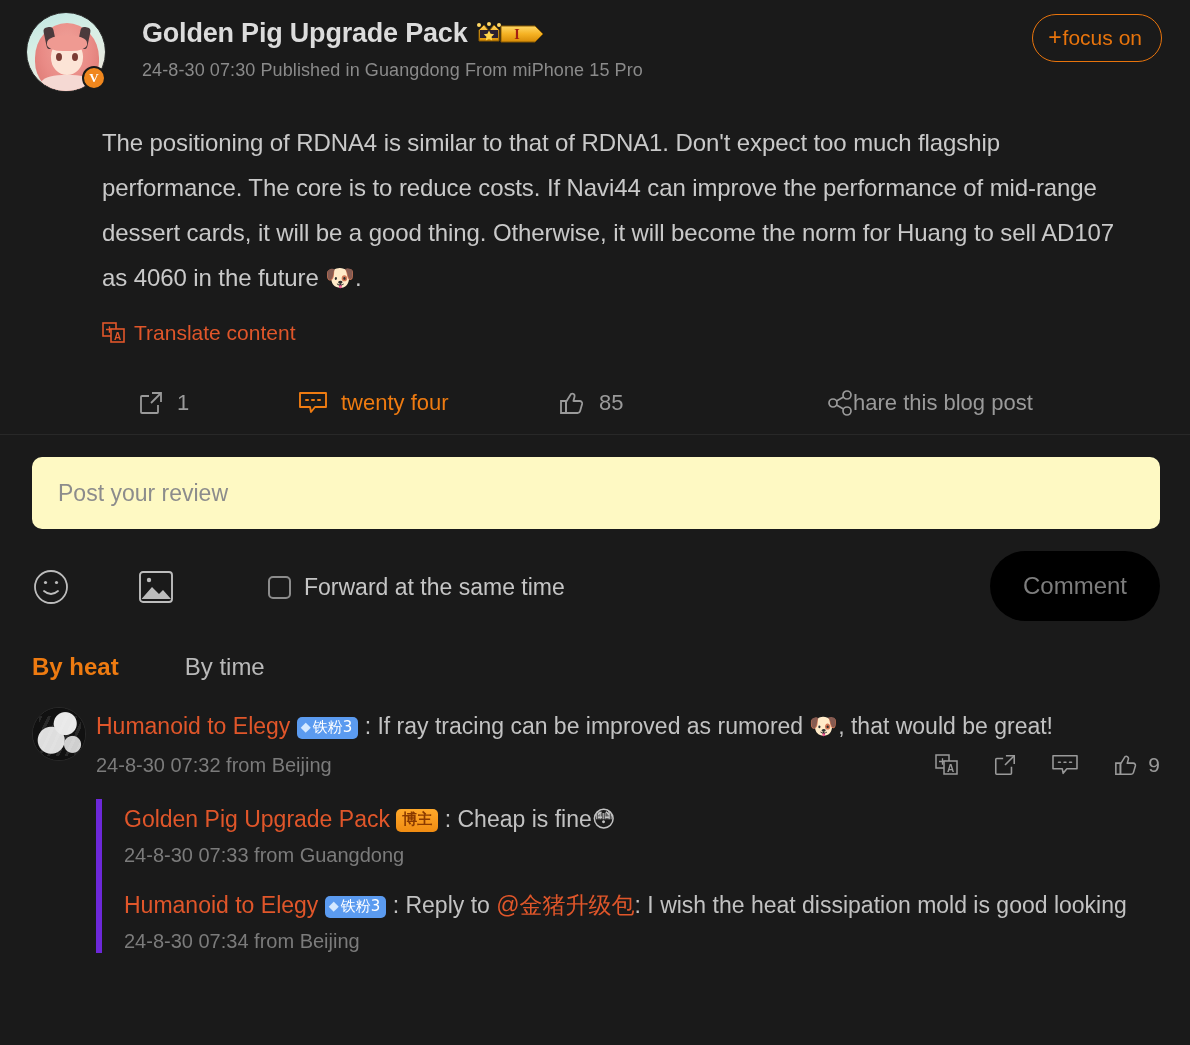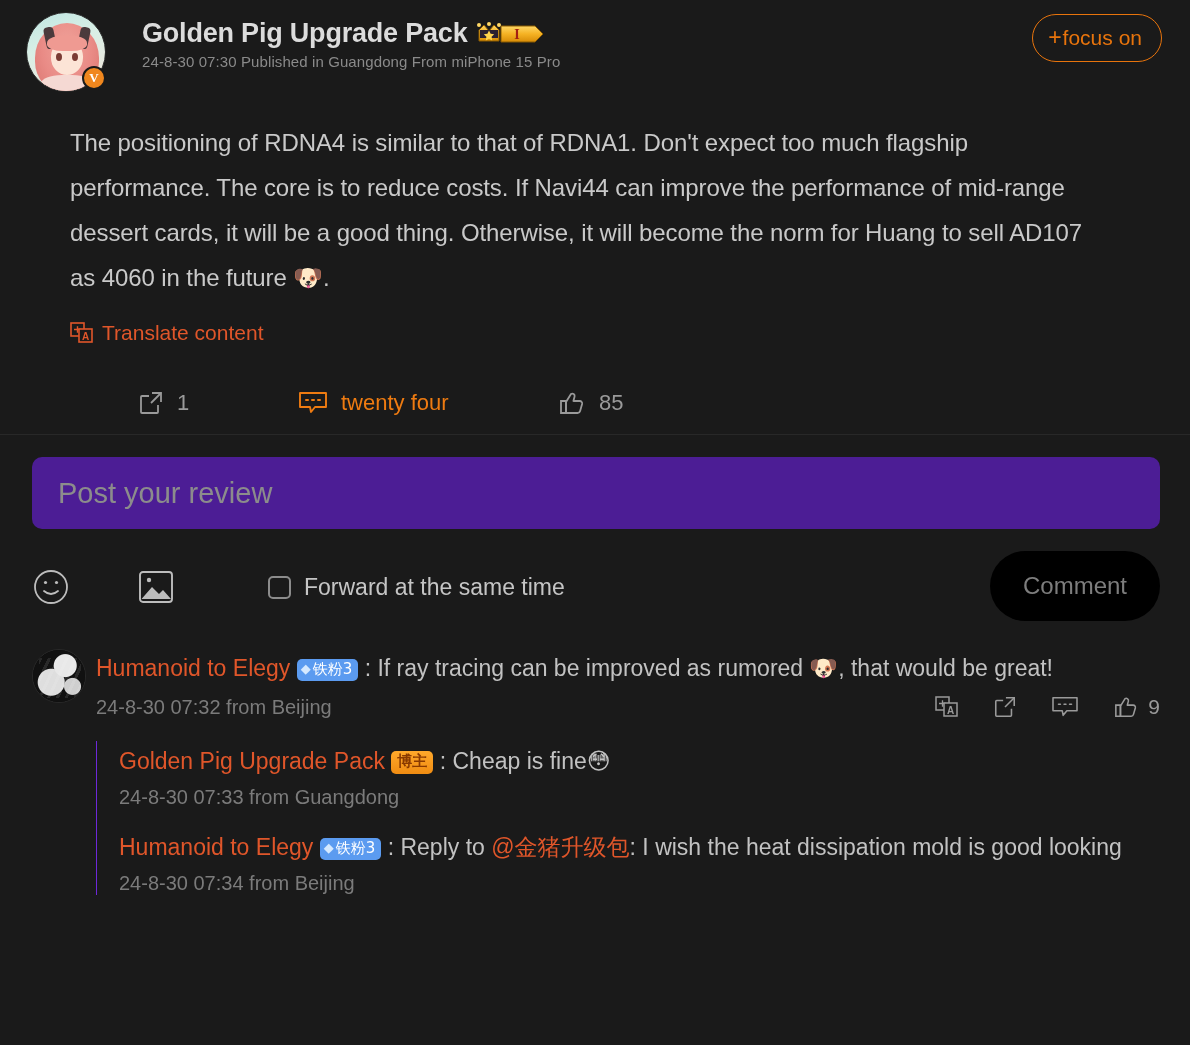--- a/index.html
+++ b/index.html
@@ -37,34 +37,34 @@
     width: 24px; height: 24px; border-radius: 50%;
     background: #f0871e; border: 2px solid #1a1a1a;
     color: #fff; font-size: 13px; font-weight: bold;
     display: flex; align-items: center; justify-content: center;
     font-family: "Liberation Serif", serif;
   }
   .header-main { margin-left: 112px; padding-top: 4px; }
   .name-row { display: flex; align-items: center; gap: 10px; }
   .username { font-size: 27px; font-weight: bold; color: #dcdcdc; letter-spacing: -0.2px; }
   .level-badge { display: inline-flex; align-items: center; height: 24px; }
-  .meta-line { margin-top: 4px; font-size: 15px; color: #8a8a8a; letter-spacing: 0.1px; }
+  .meta-line { margin-top: 11px; font-size: 18px; color: #8a8a8a; letter-spacing: 0.1px; }
   .focus-btn {
     position: absolute; right: 28px; top: 14px;
     border: 1px solid #e8740c; color: #e8740c;
     background: transparent; border-radius: 26px;
     padding: 11px 19px 12px 15px; font-size: 21px;
     font-family: "Liberation Sans", sans-serif;
     cursor: pointer; line-height: 1;
     display: flex; align-items: center; gap: 1px;
   }
   .focus-btn .plus { font-size: 23px; }
 
   
-  .post-body { padding: 8px 30px 0 70px; }
+  .post-body { padding: 8px 30px 0 102px; }
   .post-text {
     font-size: 24px; line-height: 45px; color: #c9c9c9;
     max-width: 1020px; letter-spacing: -0.1px;
   }
   .emoji { font-family: "DejaVu Sans", sans-serif; }
   .translate-row {
     margin-top: 20px; display: inline-flex; align-items: center; gap: 8px;
     color: #e0562a; font-size: 21px; cursor: pointer;
   }
 
@@ -77,23 +77,23 @@
   .act.share-count { width: 160px; }
   .act.comments { width: 260px; color: #ee7b11; }
   .act.likes { width: 270px; }
   .act.share-post { position: relative; color: #9a9a9a; }
   .act.share-post .lbl { margin-left: -16px; }
   .divider { height: 1px; background: #282828; width: 100%; }
 
   
   .composer { padding: 22px 30px 0 32px; }
   .composer-input {
-    background: #4c1d95; border-radius: 10px; height: 72px;
+    background: #fef9c3; border-radius: 10px; height: 72px;
     display: flex; align-items: center; padding: 0 26px;
-    color: #8c8c8c; font-size: 29px; cursor: text;
+    color: #8c8c8c; font-size: 23px; cursor: text;
   }
   .composer-tools {
     margin-top: 22px; height: 72px; display: flex; align-items: center; gap: 16px;
     position: relative;
   }
   .tool-icon { width: 56px; display: flex; align-items: center; justify-content: flex-start; cursor: pointer; }
   .tool-icon.img { margin-left: 34px; }
   .fwd-wrap { display: flex; align-items: center; gap: 13px; margin-left: 58px; cursor: pointer; }
   .checkbox { width: 23px; height: 23px; border: 2px solid #8c8c8c; border-radius: 5px; background: transparent; }
   .fwd-label { font-size: 23px; color: #c5c5c5; }
@@ -141,21 +141,21 @@
     display: inline-block; background: linear-gradient(180deg,#ffa92b,#f08c12);
     color: #8a3a00; border-radius: 5px; padding: 1px 6px 2px 6px;
     font-size: 15px; vertical-align: 3px; font-weight: bold;
     font-family: "DejaVu Sans", sans-serif; line-height: 1.3;
   }
   .c-meta-row { display: flex; align-items: center; margin-top: 10px; }
   .c-time { font-size: 20px; color: #7b7b7b; }
   .c-actions { margin-left: auto; display: flex; align-items: center; gap: 34px; }
   .c-act { display: flex; align-items: center; gap: 9px; color: #9a9a9a; font-size: 21px; cursor: pointer; }
 
-  .replies { margin-top: 22px; border-left: 1px solid #6d28d9; padding: 0 0 0 22px; }
+  .replies { margin-top: 22px; border-left: 6px solid #6d28d9; padding: 0 0 0 22px; }
   .reply { margin-bottom: 18px; }
   .reply-text { font-size: 23px; line-height: 41px; color: #c2c2c2; }
   .reply-user { color: #e0562a; }
   .at-user { color: #e0562a; }
   .reply-time { font-size: 20px; color: #7b7b7b; margin-top: 4px; }
 
   svg { display: block; }
 </style>
 </head>
 <body>
@@ -242,20 +242,29 @@
     </div>
 
     <div class="act likes">
       <svg width="28" height="26" viewBox="0 0 28 26">
         <path d="M3 11 h5 v12 H3 Z" fill="none" stroke="#9a9a9a" stroke-width="1.8"></path>
         <path d="M8 12 l5 -8 a2.4 2.4 0 0 1 3.6 2.6 l-1.2 4.4 h6.4 a2.4 2.4 0 0 1 2.3 3 l-2 7 a2.6 2.6 0 0 1 -2.5 2 H8 Z" fill="none" stroke="#9a9a9a" stroke-width="1.8" stroke-linejoin="round"></path>
       </svg>
       <span>85</span>
     </div>
 
+    <div class="act share-post">
+      <svg width="28" height="26" viewBox="0 0 28 26">
+        <circle cx="19" cy="5" r="4" fill="none" stroke="#9a9a9a" stroke-width="1.7"></circle>
+        <circle cx="5" cy="13" r="4" fill="none" stroke="#9a9a9a" stroke-width="1.7"></circle>
+        <circle cx="19" cy="21" r="4" fill="none" stroke="#9a9a9a" stroke-width="1.7"></circle>
+        <path d="M8.5 11 L15.5 7 M8.5 15 L15.5 19" stroke="#9a9a9a" stroke-width="1.7"></path>
+      </svg>
+      <span class="lbl">hare this blog post</span>
+    </div>
   </div>
 
   <div class="divider"></div>
 
   <div class="composer">
     <div class="composer-input">Post your review</div>
 
     <div class="composer-tools">
       <div class="tool-icon">
         <svg width="38" height="38" viewBox="0 0 38 38">
@@ -276,20 +285,24 @@
 
       <div class="fwd-wrap">
         <div class="checkbox"></div>
         <span class="fwd-label">Forward at the same time</span>
       </div>
 
       <button class="comment-btn">Comment</button>
     </div>
   </div>
 
+  <div class="sort-tabs">
+    <span class="tab active">By heat</span>
+    <span class="tab inactive">By time</span>
+  </div>
 
   <div class="comment-list">
 
     <div class="comment">
       <div class="c-avatar">
         <div class="fig"></div>
       </div>
 
       <div class="c-main">
         <div class="c-line">

